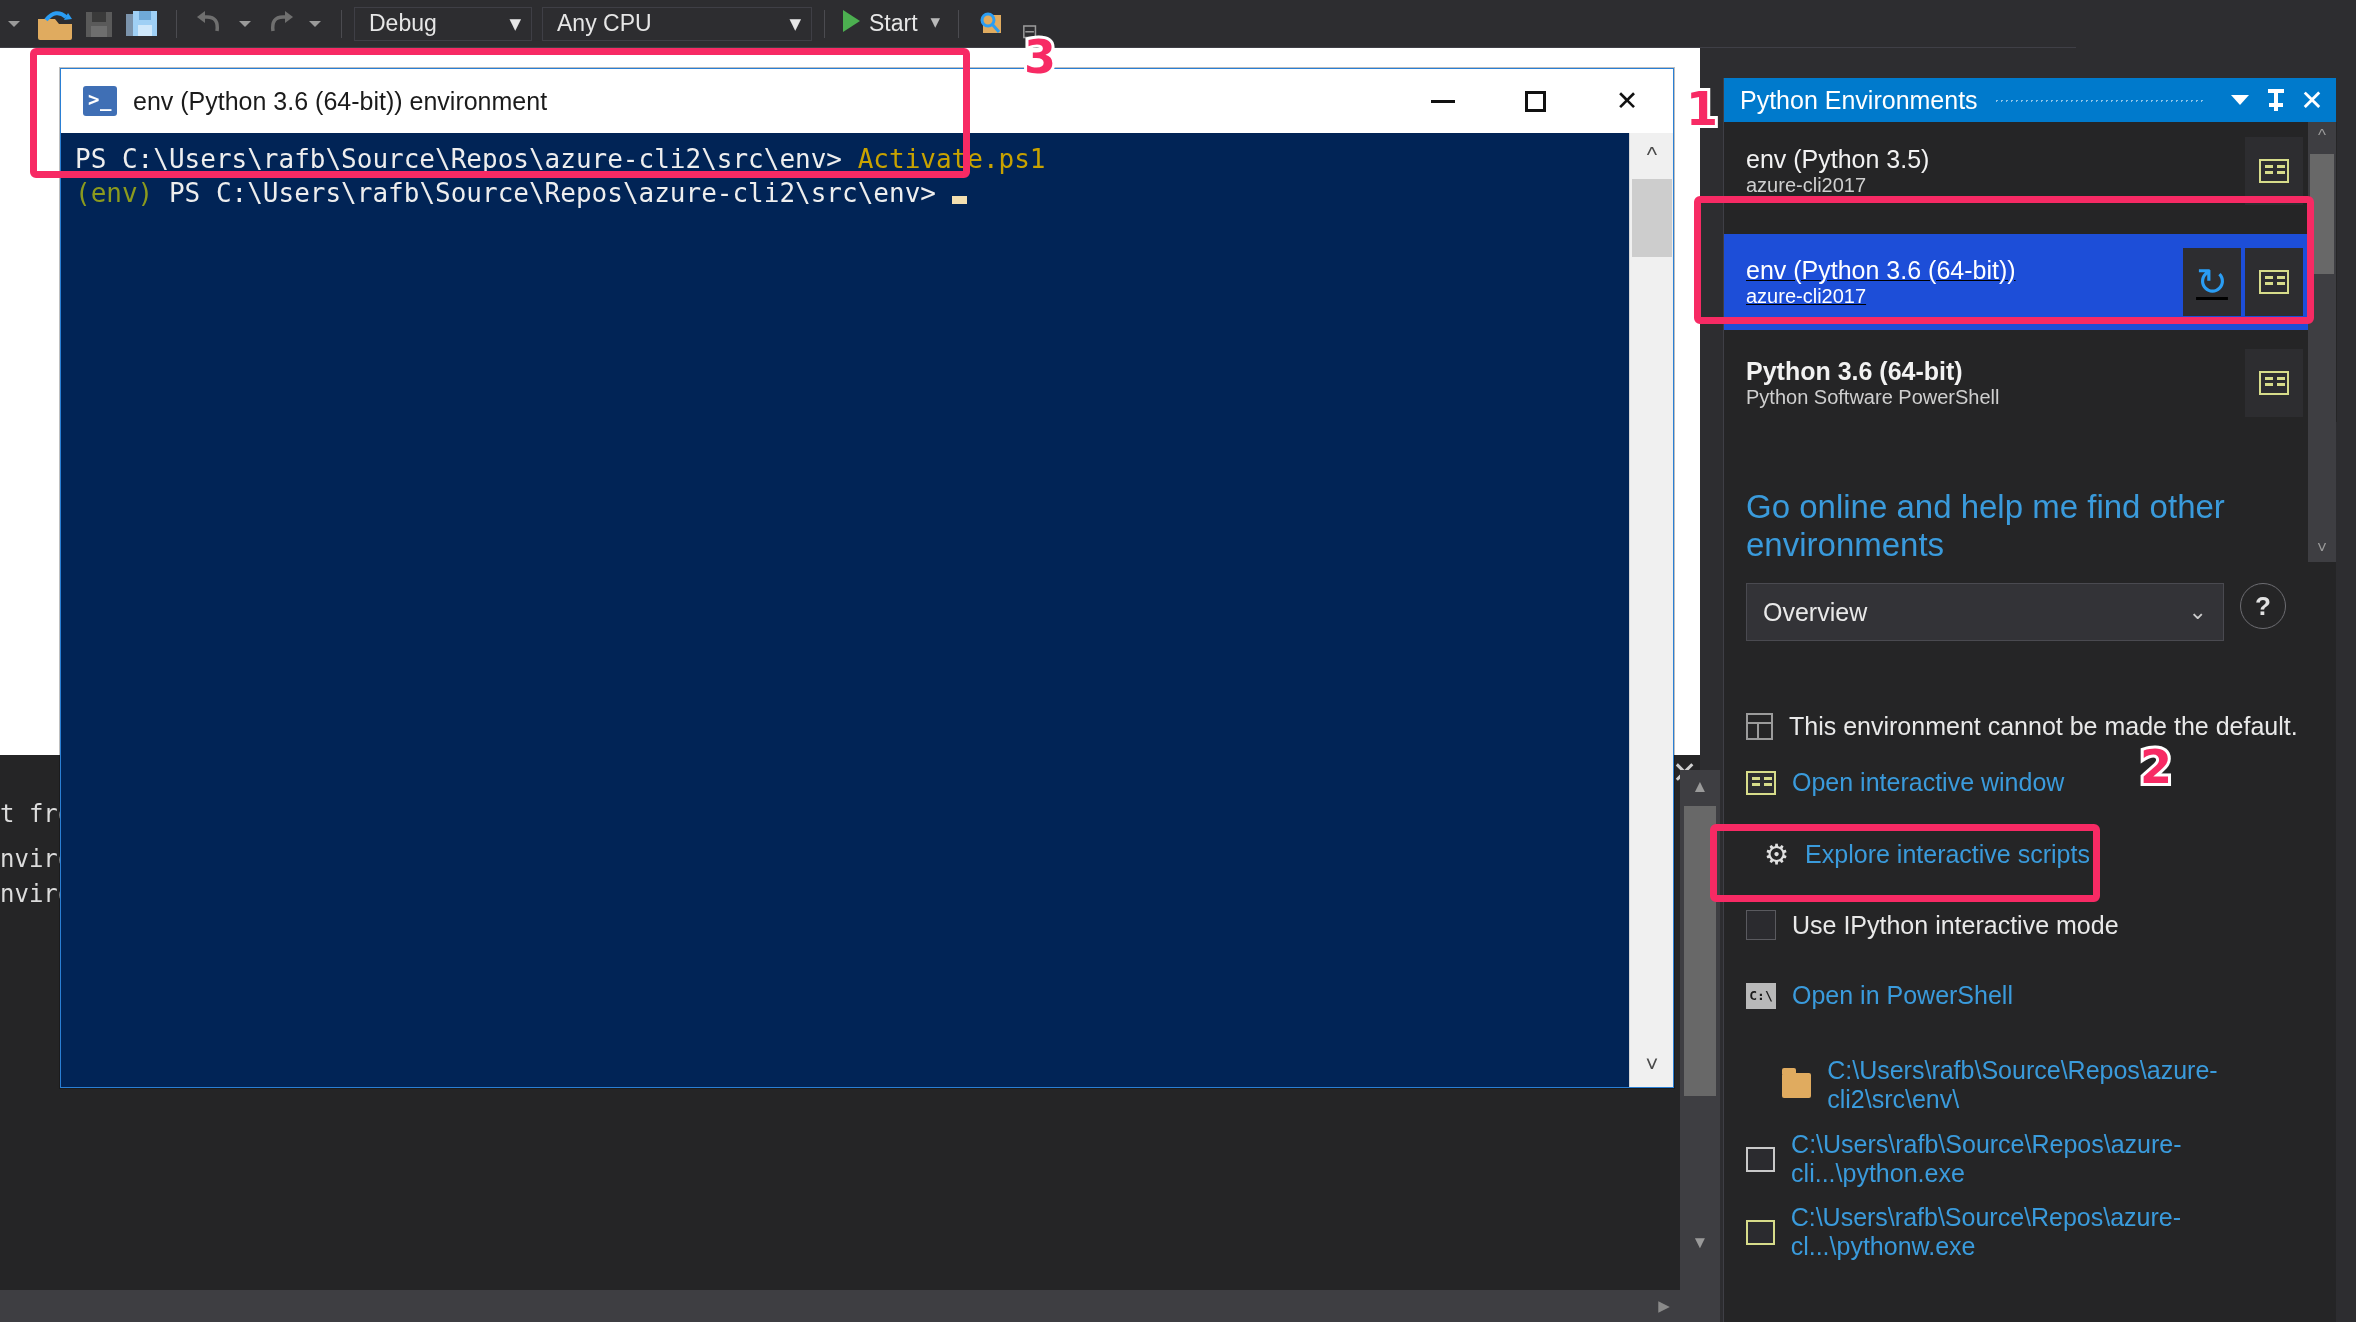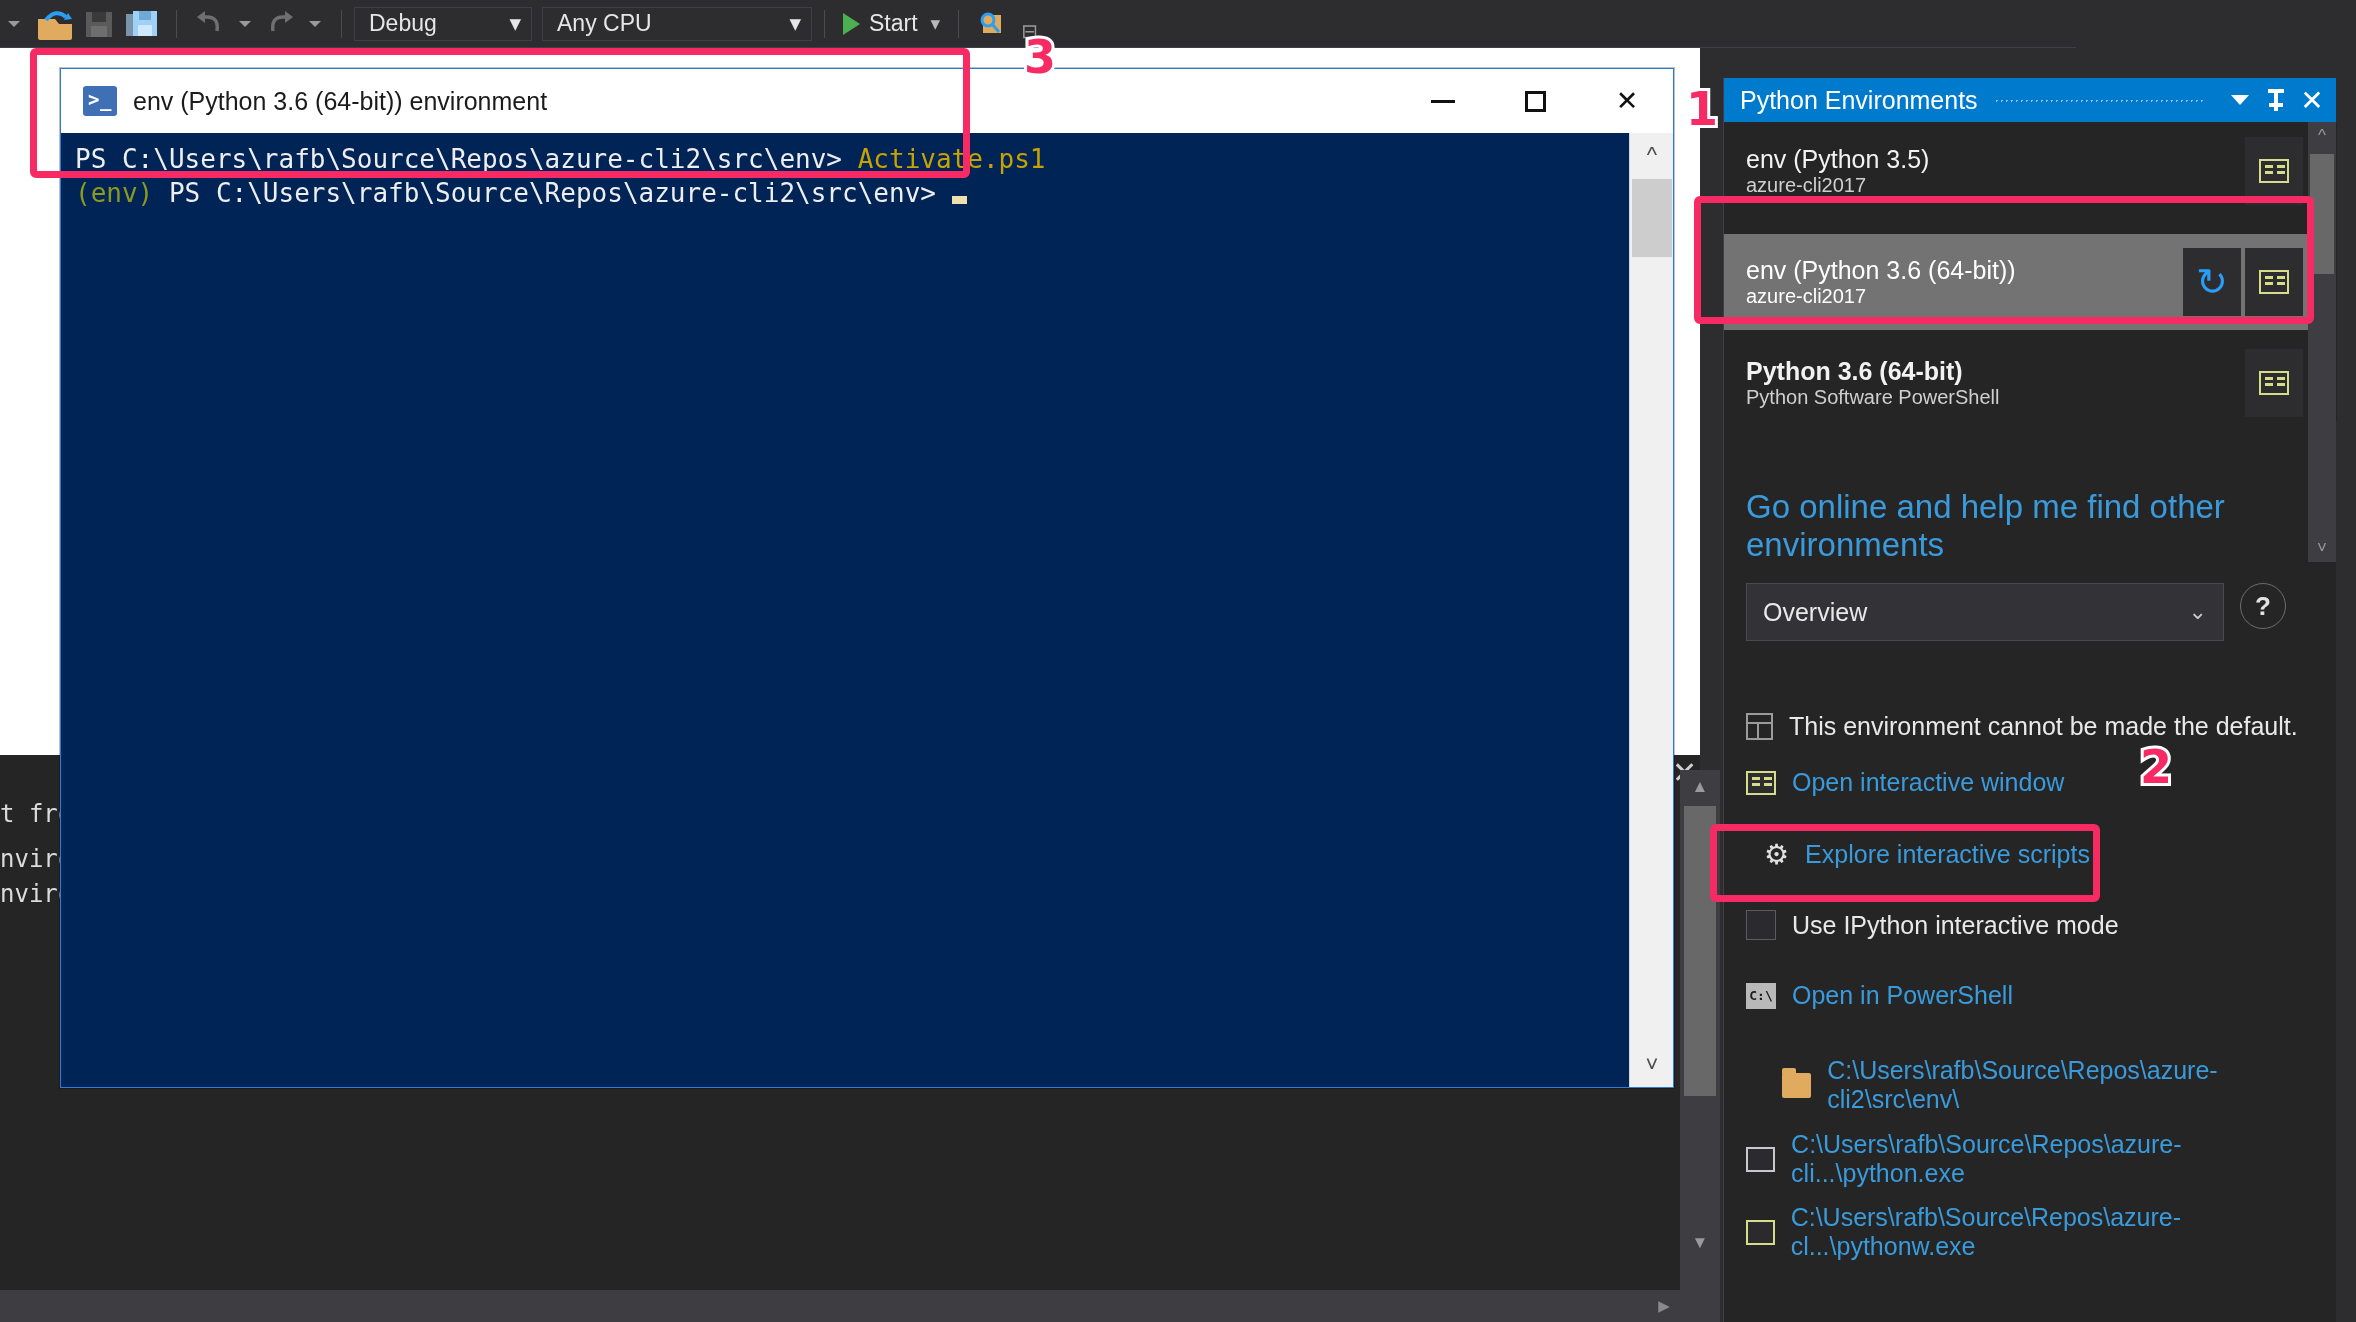--- a/index.html
+++ b/index.html
@@ -20,21 +20,21 @@
   .tb-sep { width: 1px; height: 28px; background: #4b4b50; margin: 0 12px; }
   .tb-btn { display: flex; align-items: center; justify-content: center; height: 34px; padding: 0 4px; }
   .tb-caret { width: 0; height: 0; border-left: 6px solid transparent; border-right: 6px solid transparent;
               border-top: 6px solid #9a9a9a; margin: 0 8px; }
   .combo {
     height: 34px; border: 1px solid #3f3f46; background: #2d2d30; color: #e6e6e6;
     display: flex; align-items: center; padding: 0 10px 0 14px; font-size: 23px;
   }
   .combo .lbl { white-space: nowrap; }
   .combo .cv { margin-left: auto; padding-left: 14px; }
-  .start-btn { display: flex; align-items: center; color: #e6e6e6; font-size: 23px; gap: 9px; padding: 0 6px; }
+  .start-btn { display: flex; align-items: flex-start; color: #e6e6e6; font-size: 23px; gap: 9px; padding: 0 6px; }
   .play-tri { width: 0; height: 0; border-top: 11px solid transparent; border-bottom: 11px solid transparent;
               border-left: 17px solid #4caf50; }
 
   
   .editor-bg { position: absolute; left: 0; top: 48px; width: 1700px; height: 1274px; background: #1e1e1e; }
   .doc-white { position: absolute; left: 0; top: 48px; width: 1700px; height: 720px; background: #ffffff; }
 
   
   .out-pane { position: absolute; left: 0; top: 755px; width: 1700px; height: 567px; background: #252526; }
   .out-line { position: absolute; left: 0; color: #dcdcdc; font-family: "DejaVu Sans Mono", monospace; font-size: 24px; white-space: nowrap; }
@@ -90,21 +90,21 @@
             border-top: 10px solid #fff; }
   .pin { position: relative; width: 16px; height: 22px; }
   .pin:before { content:""; position:absolute; left:0; top:0; width:16px; height:4px; background:#fff; }
   .pin:after { content:""; position:absolute; left:6px; top:4px; width:4px; height:18px; background:#fff; }
   .pin-bar { position: absolute; left: 1px; top: 14px; width: 14px; height: 4px; background: #fff; }
 
   
   .env-list { position: absolute; left: 0; top: 44px; width: 613px; height: 300px; background: #252526; }
   .env-row { position: absolute; left: 0; width: 585px; height: 78px; display: flex; align-items: center;
              padding-left: 22px; }
-  .env-row.sel { background: #737373; }
+  .env-row.sel { background: #1d4ed8; text-decoration: underline; }
   .env-name { color: #f2f2f2; font-size: 25px; line-height: 1.15; }
   .env-sub { color: #cfcfcf; font-size: 20px; line-height: 1.15; margin-top: 3px; }
   .env-row.sel .env-name, .env-row.sel .env-sub { color: #ffffff; }
   .env-name.b { font-weight: bold; }
   .env-btns { margin-left: auto; display: flex; gap: 4px; height: 68px; align-items: center; padding-right: 6px; }
   .env-btn { width: 58px; height: 68px; background: #2d2d30; display: flex; align-items: center; justify-content: center; }
   .ico-iw { width: 30px; height: 24px; border: 2px solid #d7dc8a; background: #2d2d30; position: relative; }
   .ico-iw:before { content:""; position:absolute; left:4px; top:4px; width:8px; height:3px; background:#d7dc8a;
       box-shadow: 0 6px 0 0 #d7dc8a, 12px 0 0 0 #d7dc8a, 12px 6px 0 0 #d7dc8a; }
   .ico-refresh { color: #2a9df4; font-size: 38px; line-height: 1; }

